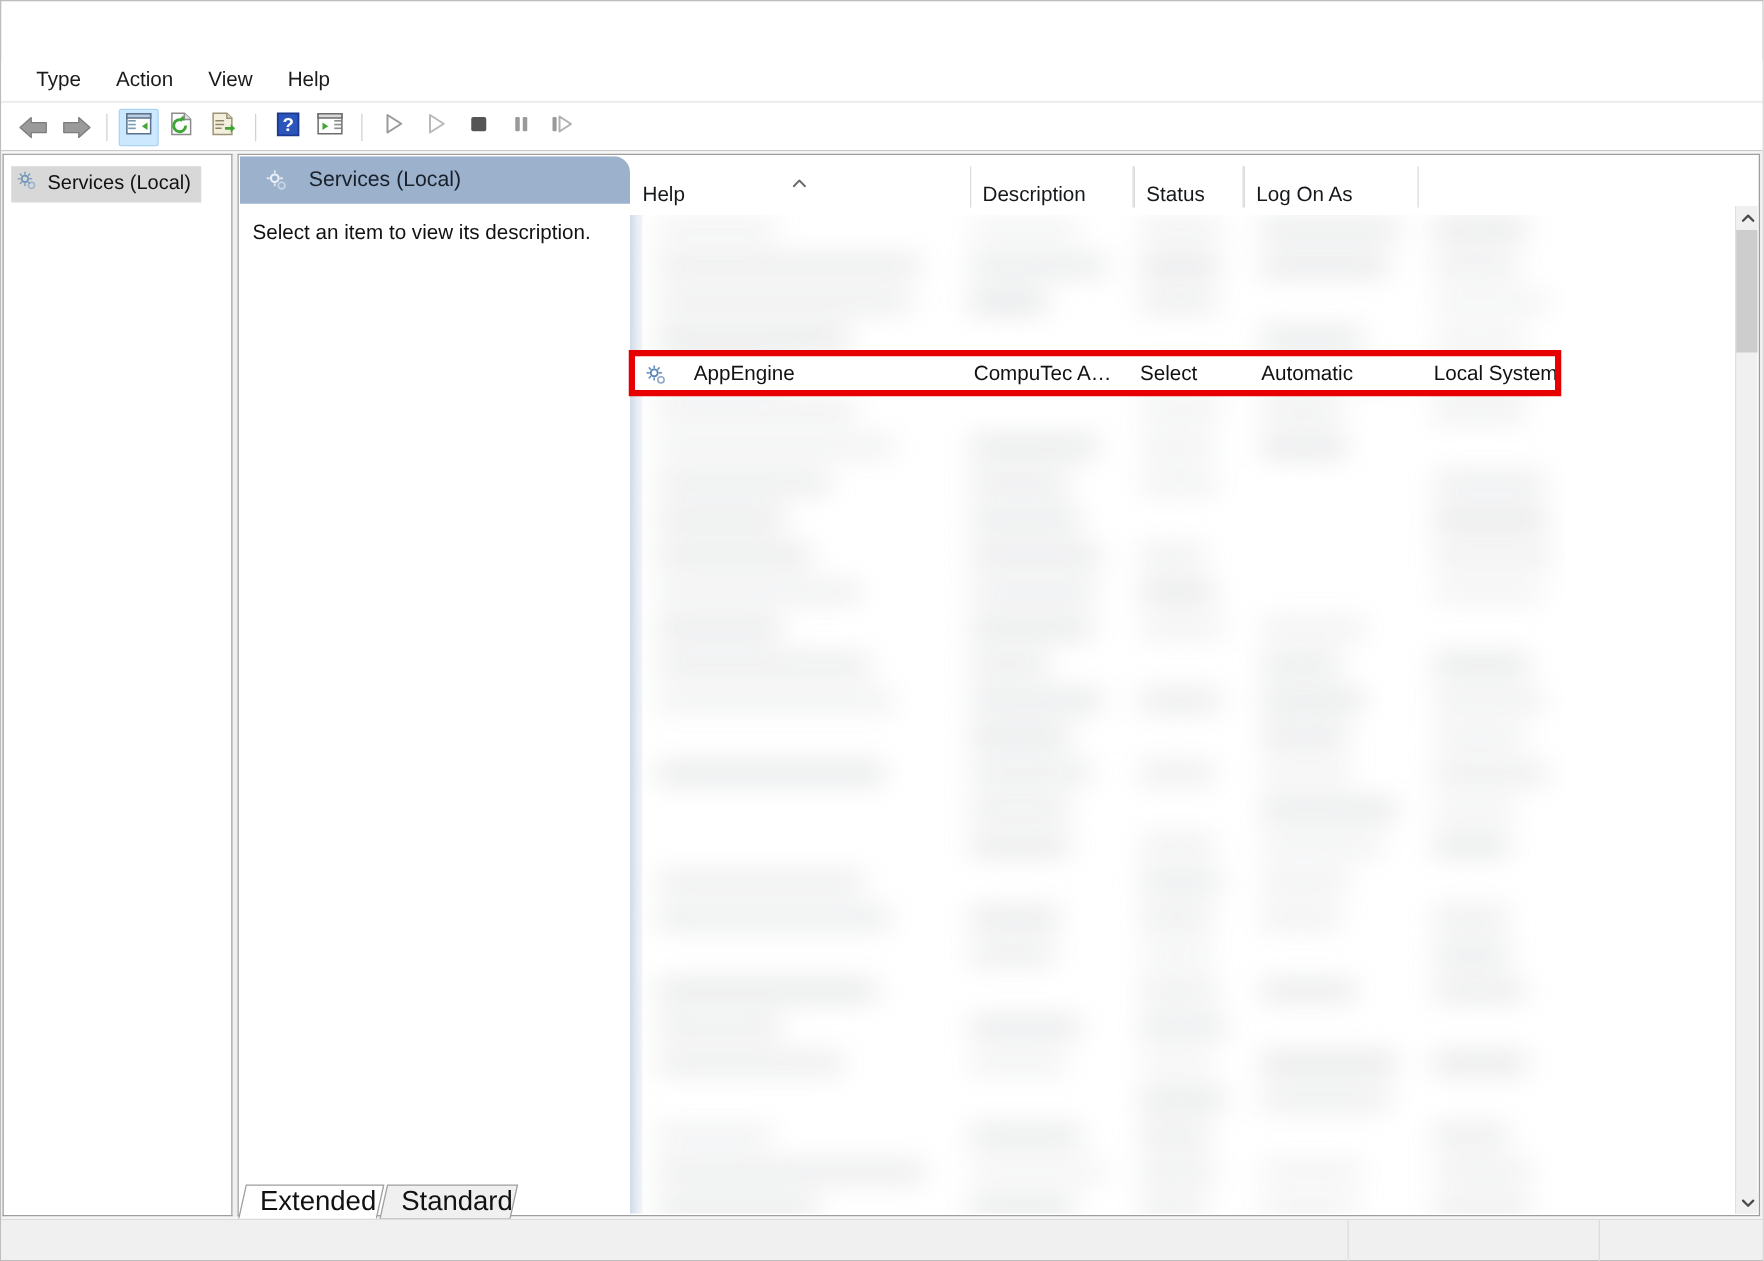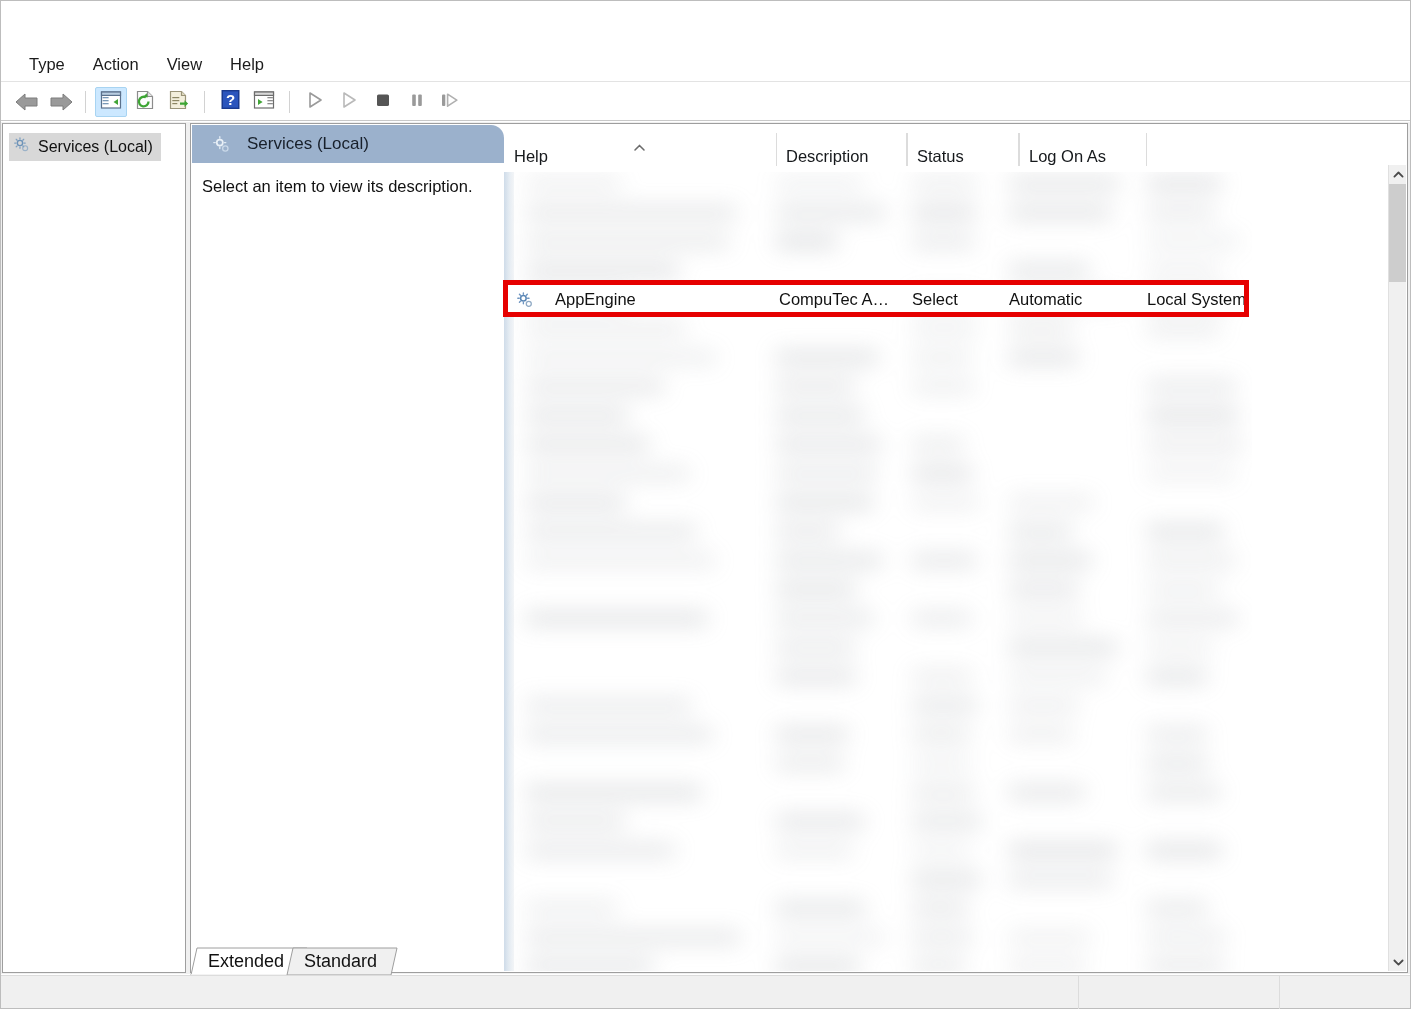--- a/index.html
+++ b/index.html
@@ -233,21 +233,21 @@
   .vs-arrow.down { bottom: 0; }
   #vs-thumb {
     position: absolute; left: 0; top: 19px;
     width: 18px; height: 98px; background: #cdcdcd; cursor: default;
   }
 
   
   #tabs {
     position: absolute; left: 189px; top: 946px;
     height: 30px; display: flex; align-items: flex-start;
-    font-size: 18px; color: #111;
+    font-size: 22px; color: #111;
   }
   .tab {
     position: relative; height: 28px;
     display: flex; align-items: center;
     padding: 0 14px 0 18px;
     cursor: default; white-space: nowrap;
   }
   .tab svg { position: absolute; left: 0; top: 0; }
 
   
@@ -445,24 +445,24 @@
               <span>Help</span>
               <span id="sort-caret">
                 <svg width="11" height="7" viewBox="0 0 11 7">
                   <path d="M1 6 L5.5 1.4 L10 6" fill="none" stroke="#6b6b6b" stroke-width="1.5" stroke-linecap="round" stroke-linejoin="round"></path>
                 </svg>
               </span>
             </div>
             <div class="lv-col" style="width:131px">
               <span>Description</span>
             </div>
-            <div class="lv-col" style="width:112px">
+            <div class="lv-col" style="width:88px">
               <span>Status</span>
             </div>
-            <div class="lv-col" style="width:128px">
+            <div class="lv-col" style="width:140px">
               <span>Log On As</span>
             </div>
           </div>
 
           <div id="lv-leftedge"></div>
 
           <div id="lv-blur">
             <div id="lv-blur-inner">
                 <div class="blur-row" style="left: 22px; top: 6px; width: 95.3389px; opacity: 0.5;"></div>
                 <div class="blur-row" style="left: 272px; top: 6px; width: 87.2246px; opacity: 0.45;"></div>

